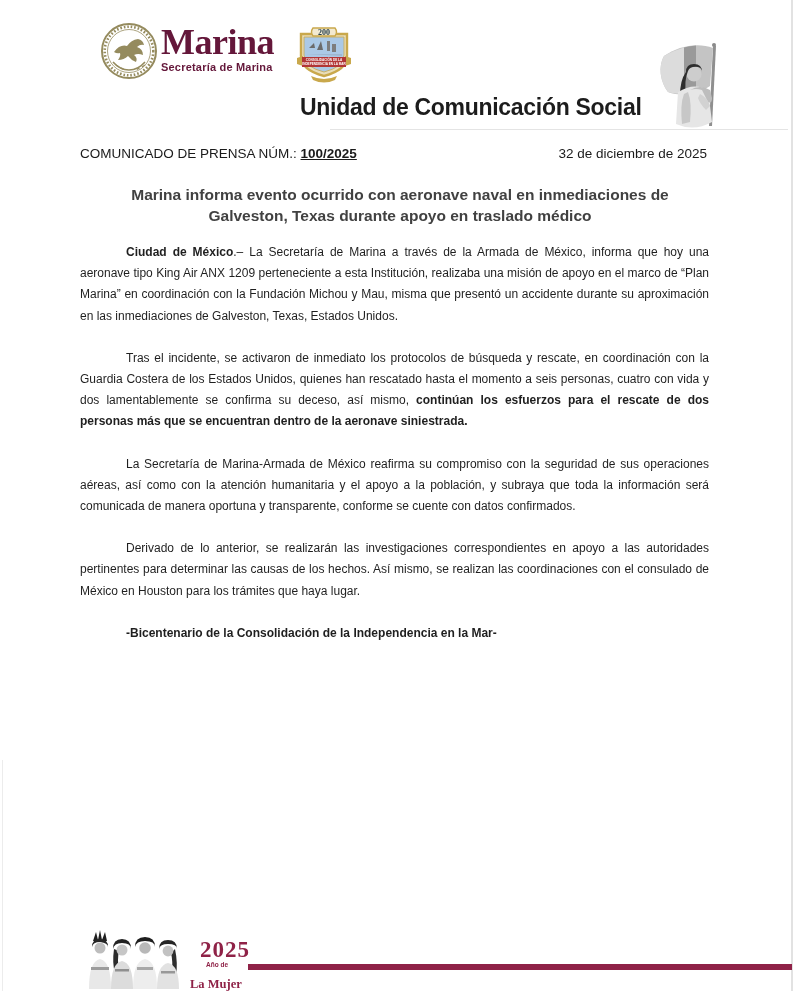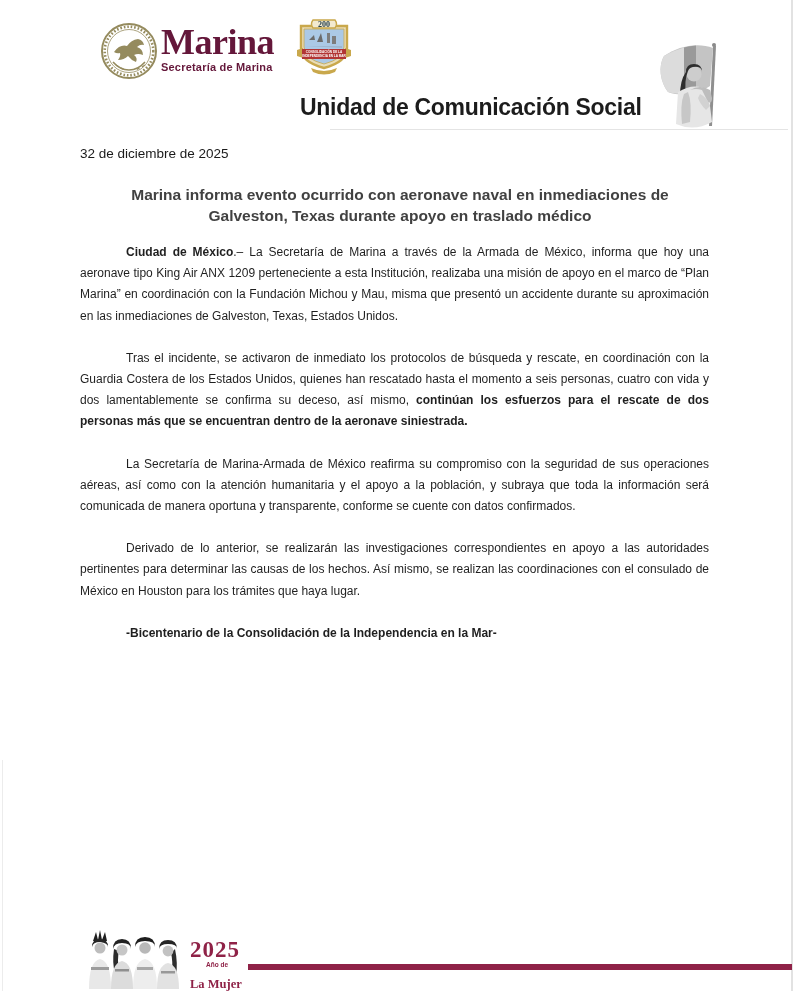--- a/index.html
+++ b/index.html
@@ -21,21 +21,21 @@
   
   .seal{position:absolute;left:100px;top:22px;width:58px;height:58px;}
   .wordmark{position:absolute;left:161px;top:24px;line-height:1;}
   .wordmark .big{
     font-family:"Liberation Serif", serif;font-weight:bold;font-size:36px;
     color:var(--brand);letter-spacing:-0.5px;
   }
   .wordmark .sub{
     font-size:11px;font-weight:bold;color:var(--brand);margin-top:2px;letter-spacing:0.2px;
   }
-  .emblem{position:absolute;left:291px;top:16px;width:66px;height:64px;}
+  .emblem{position:absolute;left:291px;top:24px;width:66px;height:64px;}
   .unit-title{
     position:absolute;left:300px;top:94px;width:352px;text-align:left;
     font-size:23px;font-weight:bold;color:#1c1c1c;white-space:nowrap;letter-spacing:-0.3px;
   }
   .flag-photo{position:absolute;left:650px;top:40px;width:92px;height:90px;}
   .title-rule{position:absolute;left:330px;top:129px;right:12px;height:1px;background:#e4e4e4;}
 
   
   .meta{
     position:absolute;left:80px;top:146px;width:627px;
@@ -60,21 +60,21 @@
   .body-copy p span.b{font-weight:bold;}
   .slogan,.closing{
     text-align:center;font-weight:bold;font-size:14.6px;color:#161616;
     margin:0;text-indent:0;line-height:21px;
   }
   .slogan{margin-top:15px;}
 
   
   .women-photo{position:absolute;left:83px;top:929px;width:106px;height:60px;}
   .year-badge{position:absolute;left:190px;top:938px;width:70px;line-height:1;color:var(--accent);}
-  .year-badge .year{font-family:"Liberation Serif", serif;font-weight:bold;font-size:23px;letter-spacing:1px;}
+  .year-badge .year{font-family:"Liberation Serif", serif;font-weight:bold;font-size:23px;letter-spacing:1px;text-align:center;}
   .year-badge .anode{font-size:6.5px;font-weight:bold;text-align:center;width:54px;margin-top:1px;}
   .year-badge .l1,.year-badge .l2{font-family:"Liberation Serif", serif;font-weight:bold;font-size:12.5px;margin-top:9px;}
   .footer-bar{position:absolute;left:248px;top:964px;right:8px;height:6px;background:var(--accent);}
 </style>
 </head>
 <body>
 
 <div class="edge-right"></div>
 <div class="edge-left"></div>
 
@@ -126,20 +126,21 @@
     <path d="M28,52 Q44,42 58,50 L62,82 Q44,92 26,84 Z" fill="#e6e6e6"></path>
     <path d="M40,50 Q46,48 52,50 L58,62 Q62,64 62,58 L60,50 Q50,44 40,50 Z" fill="#bdbdbd"></path>
     <path d="M50,54 Q58,58 60,66 L56,70 Q50,64 48,58 Z" fill="#d2d2d2"></path>
     <path d="M38,52 q4,10 2,30 l-8,2 q-2,-20 2,-30 Z" fill="#c7c7c7"></path>
   </svg>
 </div>
 
 <div class="title-rule"></div>
 
 <div class="meta">
+  <div><span>COMUNICADO DE PRENSA NÚM.: </span><span class="num">100/2025</span></div>
   <div>32 de diciembre de 2025</div>
 </div>
 
 <div class="headline">Marina informa evento ocurrido con aeronave naval en inmediaciones de Galveston, Texas durante apoyo en traslado médico</div>
 
 <div class="body-copy">
   <p><span class="b">Ciudad de México</span><span>.– La Secretaría de Marina a través de la Armada de México, informa que hoy una aeronave tipo King Air ANX 1209 perteneciente a esta Institución, realizaba una misión de apoyo en el marco de “Plan Marina” en coordinación con la Fundación Michou y Mau, misma que presentó un accidente durante su aproximación en las inmediaciones de Galveston, Texas, Estados Unidos.</span></p>
   <p><span>Tras el incidente, se activaron de inmediato los protocolos de búsqueda y rescate, en coordinación con la Guardia Costera de los Estados Unidos, quienes han rescatado hasta el momento a seis personas, cuatro con vida y dos lamentablemente se confirma su deceso, así mismo, </span><span class="b">continúan los esfuerzos para el rescate de dos personas más que se encuentran dentro de la aeronave siniestrada.</span></p>
   <p><span>La Secretaría de Marina-Armada de México reafirma su compromiso con la seguridad de sus operaciones aéreas, así como con la atención humanitaria y el apoyo a la población, y subraya que toda la información será comunicada de manera oportuna y transparente, conforme se cuente con datos confirmados.</span></p>
   <p><span>Derivado de lo anterior, se realizarán las investigaciones correspondientes en apoyo a las autoridades pertinentes para determinar las causas de los hechos. Así mismo, se realizan las coordinaciones con el consulado de México en Houston para los trámites que haya lugar.</span></p>

